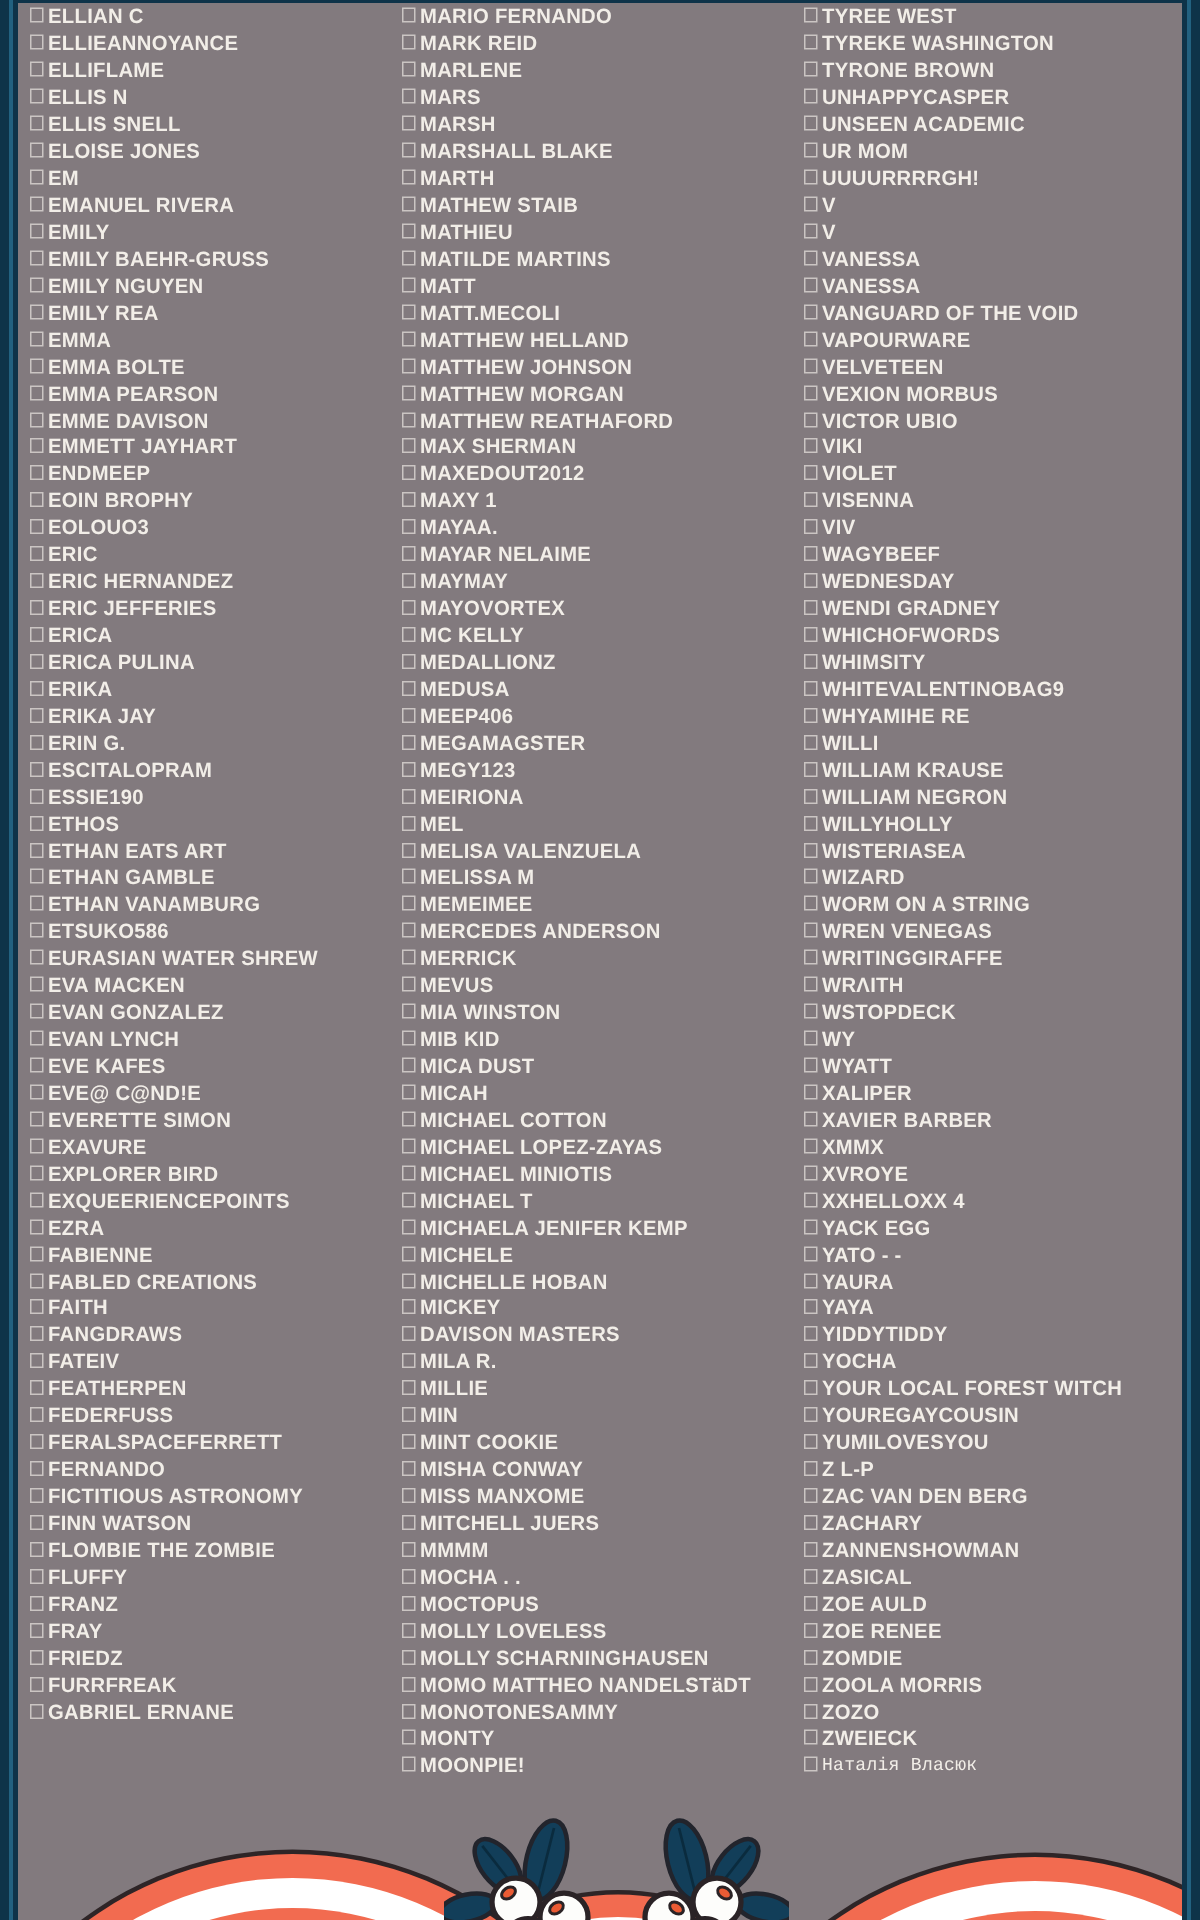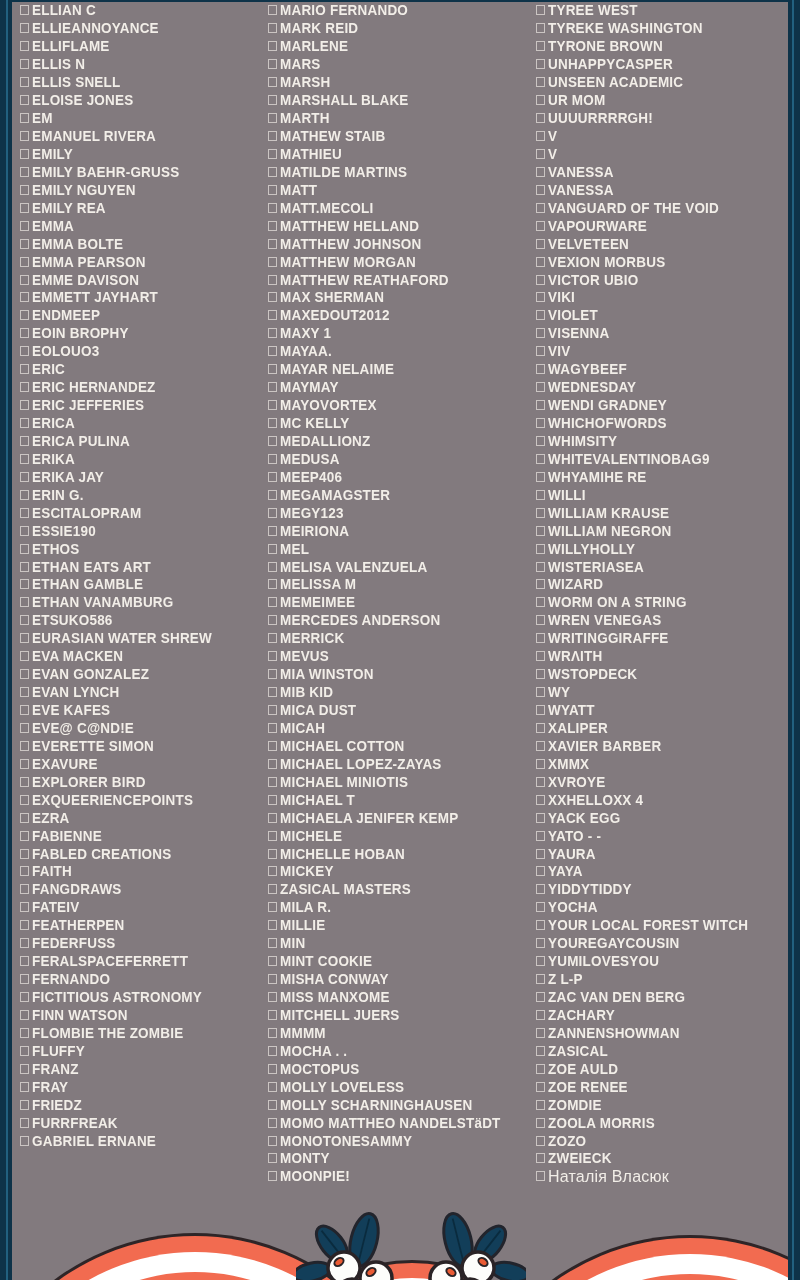--- a/index.html
+++ b/index.html
@@ -16,21 +16,21 @@
     background:linear-gradient(to right,#0E3349 0 6px,#226180 6px 8.5px,#0E3349 8.5px 12px);}
   .edge-right{right:0;top:0;bottom:0;width:12px;
     background:linear-gradient(to left,#0E3349 0 6px,#226180 6px 8.5px,#0E3349 8.5px 12px);}
   
   .col{position:absolute;top:2px;width:246px;z-index:3;}
   .row{height:17.95px;display:flex;align-items:center;white-space:nowrap;}
   .cb{flex:none;width:7px;height:8px;border:1.5px solid rgba(248,244,238,0.62);
     margin-right:3px;margin-top:-1px;}
   .nm{font-size:13.5px;font-weight:700;letter-spacing:0.2px;color:#F2EEE8;
     transform:scaleY(1.02);}
-  .nm.cyr{font-family:Liberation Sans, sans-serif;font-weight:400;font-size:16px;}
+  .nm.cyr{font-family:Liberation Mono, monospace;font-weight:400;font-size:12px;}
   
   .art{position:absolute;inset:0;z-index:1;pointer-events:none;}
   .circle{position:absolute;border-radius:50%;}
   .c-line{background:#2E2527;}
   .c-coral{background:#F26B50;}
   .c-white{background:#FFFFFF;}
   .cluster{position:absolute;z-index:2;}
   .cluster.mirror{transform:scaleX(-1);}
 </style>
 </head>
@@ -547,21 +547,21 @@
       <div class="row">
         <span class="cb"></span>
         <span class="nm">MICHELLE HOBAN</span>
       </div>
       <div class="row">
         <span class="cb"></span>
         <span class="nm">MICKEY</span>
       </div>
       <div class="row">
         <span class="cb"></span>
-        <span class="nm">ZASICAL MASTERS</span>
+        <span class="nm">DAVISON MASTERS</span>
       </div>
       <div class="row">
         <span class="cb"></span>
         <span class="nm">MILA R.</span>
       </div>
       <div class="row">
         <span class="cb"></span>
         <span class="nm">MILLIE</span>
       </div>
       <div class="row">

